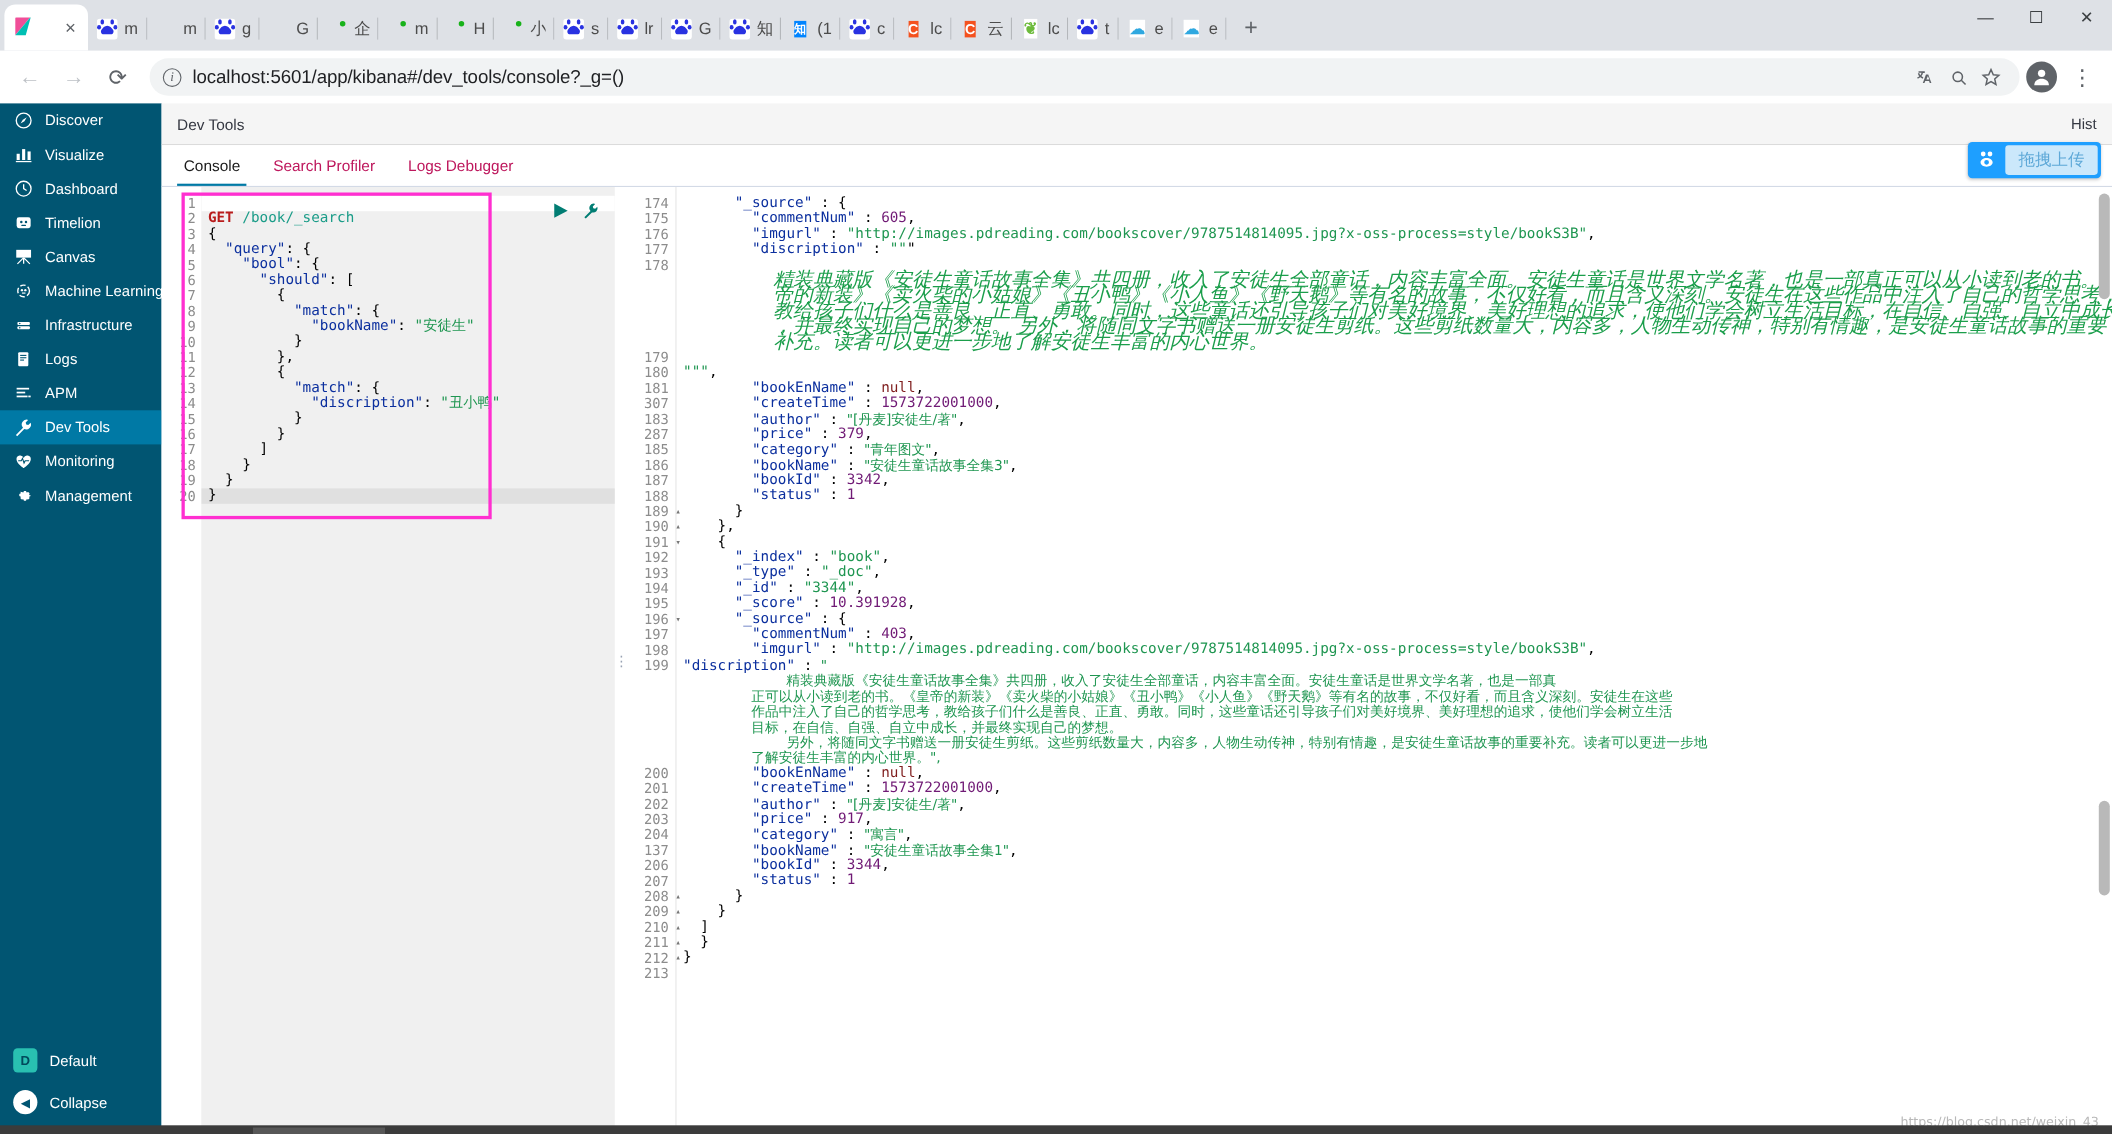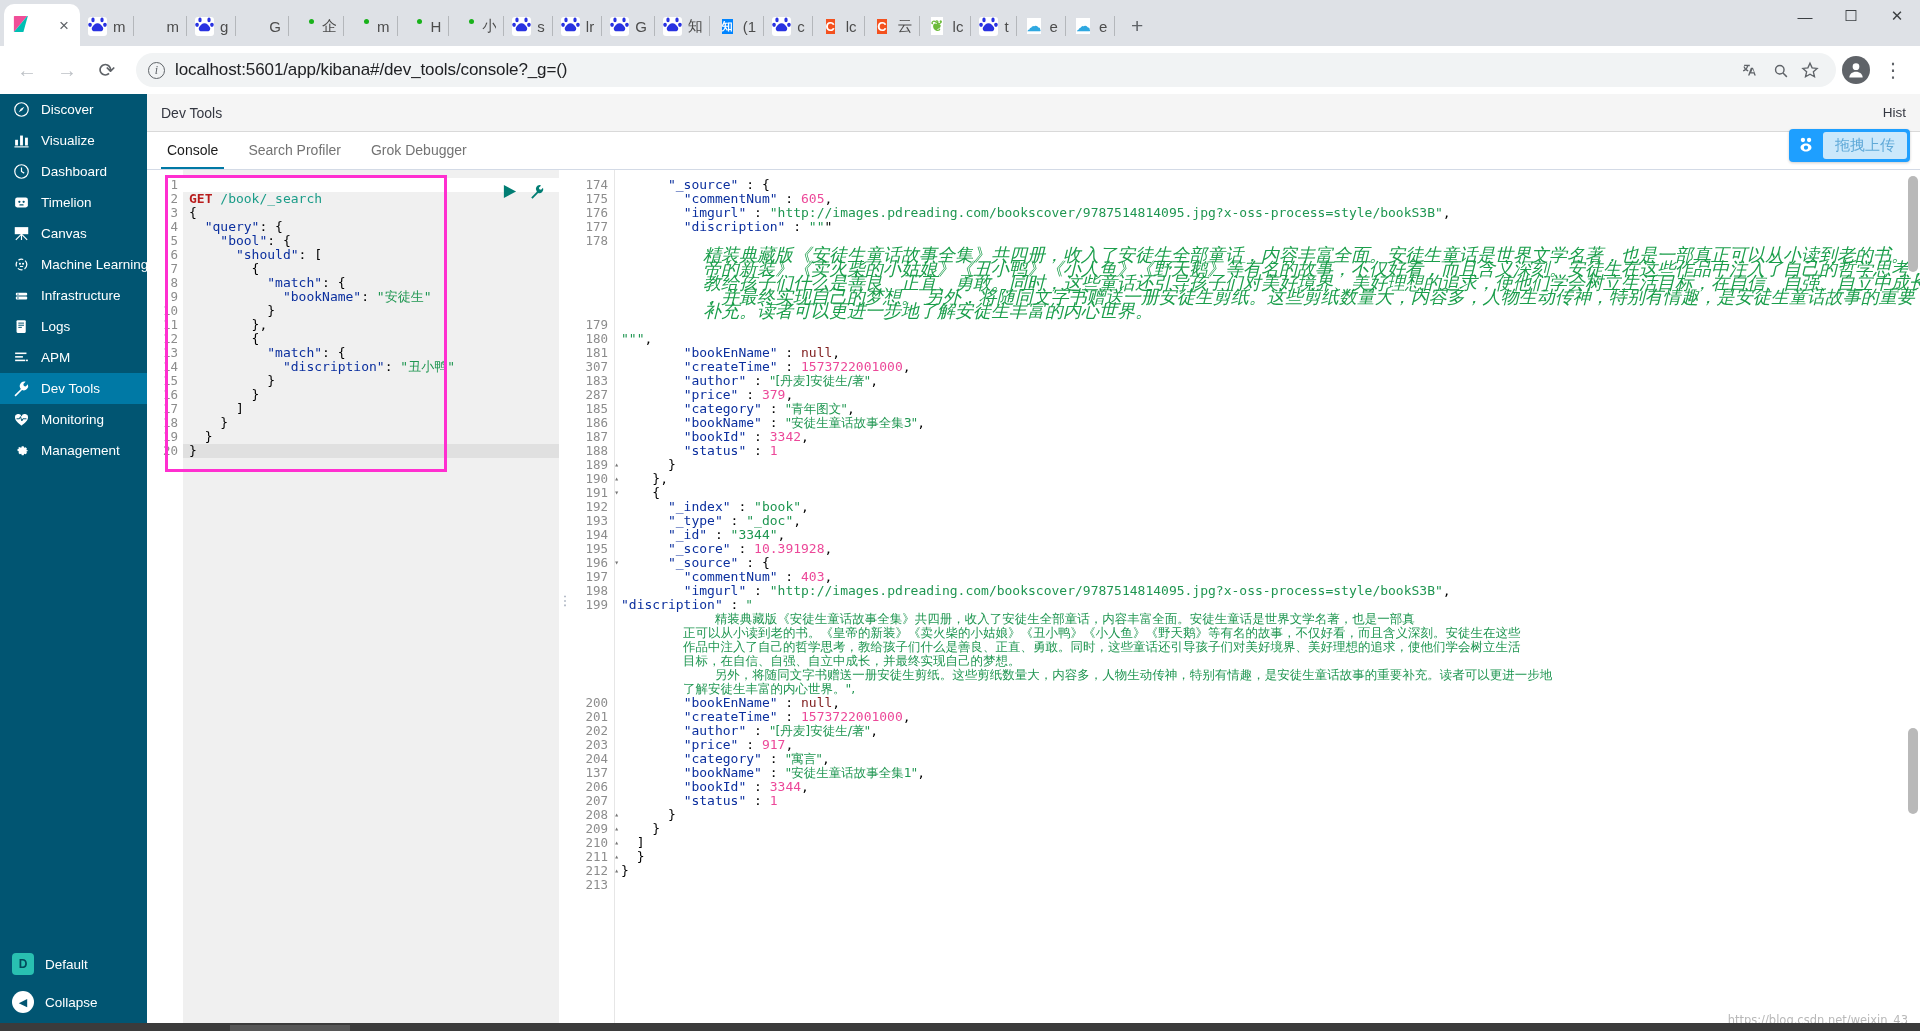--- a/index.html
+++ b/index.html
@@ -244,21 +244,21 @@
     background: #fff;
     border-bottom: 1px solid #d3dae6;
     display: flex;
     align-items: stretch;
     padding-left: 14px;
     gap: 18px;
   }
   .app-tab {
     display: flex; align-items: center;
     font-size: 14px;
-    color: #737373;
+    color: #be185d;
     cursor: pointer;
     padding: 0 6px;
     border-bottom: 2px solid transparent;
   }
   .app-tab.active {
     color: #1a1a1a;
     border-bottom-color: #0079a5;
     font-weight: 500;
   }
   #console-body {
@@ -360,21 +360,21 @@
     font-size: 13px;
     color: #000;
     white-space: pre;
     overflow: hidden;
     position: relative;
     padding-left: 6px;
   }
   .r-line { height: 14px; line-height: 14px; }
   .r-key { color: #0b2f9e; }
   .r-skey { color: #1f9651; }
-  .r-num { color: #ec4899; }
+  .r-num { color: #701a75; }
   .r-null { color: #7f1d1d; }
   .r-cn {
     color: #1f9651;
     font-family: "DejaVu Sans", sans-serif;
     font-size: 12.5px;
   }
   .r-cn-italic {
     color: #1b9e4b;
     font-style: italic;
     font-family: "DejaVu Serif", serif;
@@ -836,21 +836,21 @@
     <div id="app-header">
       <span>Dev Tools</span>
       <span id="header-right">
         <span>Hist</span>
       </span>
     </div>
 
     <div id="tabs-row">
         <div class="app-tab active">Console</div>
         <div class="app-tab">Search Profiler</div>
-        <div class="app-tab">Grok Debugger</div>
+        <div class="app-tab">Logs Debugger</div>
       </div>
 
     <div id="console-body">
 
       <div id="editor-pane">
         <div class="gutter" id="editor-gutter">
             <div class="gut-line">1</div>
             <div class="gut-line">2</div>
             <div class="gut-line">3<span class="fold">▾</span></div>
             <div class="gut-line">4<span class="fold">▾</span></div>

